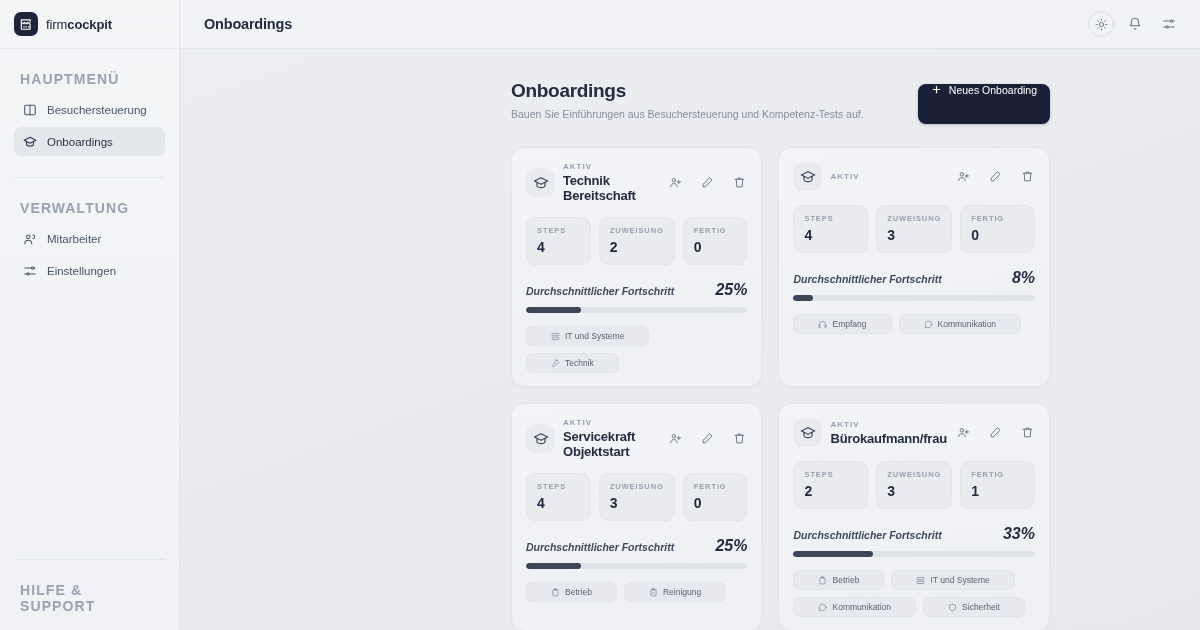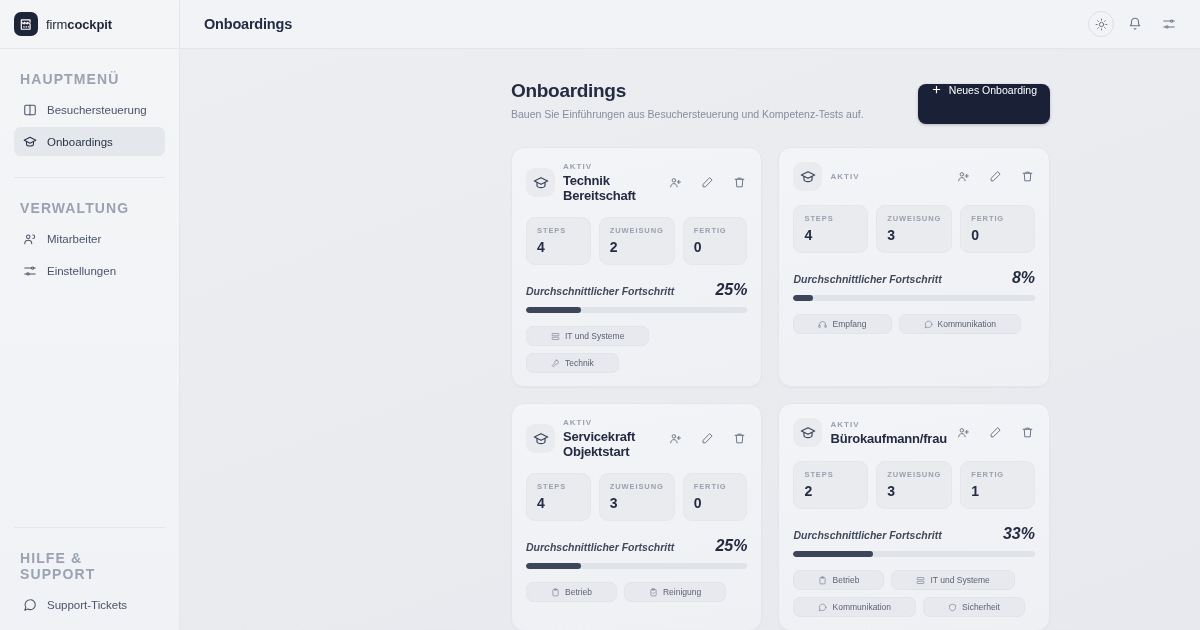--- a/index.html
+++ b/index.html
@@ -200,28 +200,20 @@
           </svg>
         </span>
         <span>Einstellungen</span>
       </div>
     </div>
 
     <div class="sidebar-bottom">
       <div class="nav-divider"></div>
       <div class="nav-section">
         <div class="nav-label">HILFE &amp; SUPPORT</div>
-        <div class="nav-item">
-          <span class="ic">
-            <svg width="14" height="14" viewBox="0 0 24 24" fill="none" stroke="currentColor" stroke-width="1.8" stroke-linecap="round" stroke-linejoin="round">
-              <path d="M21 11.5a8.4 8.4 0 0 1-9 8.4 8.4 8.4 0 0 1-3.8-.9L3 21l1.9-5.1A8.4 8.4 0 0 1 12 3a8.4 8.4 0 0 1 9 8.5z"></path>
-            </svg>
-          </span>
-          <span>Support-Tickets</span>
-        </div>
       </div>
     </div>
   </aside>
 
   <div class="main">
 
     <header class="topbar">
       <div class="topbar-title">Onboardings</div>
       <div class="topbar-right">
         <div class="icon-btn ring">

